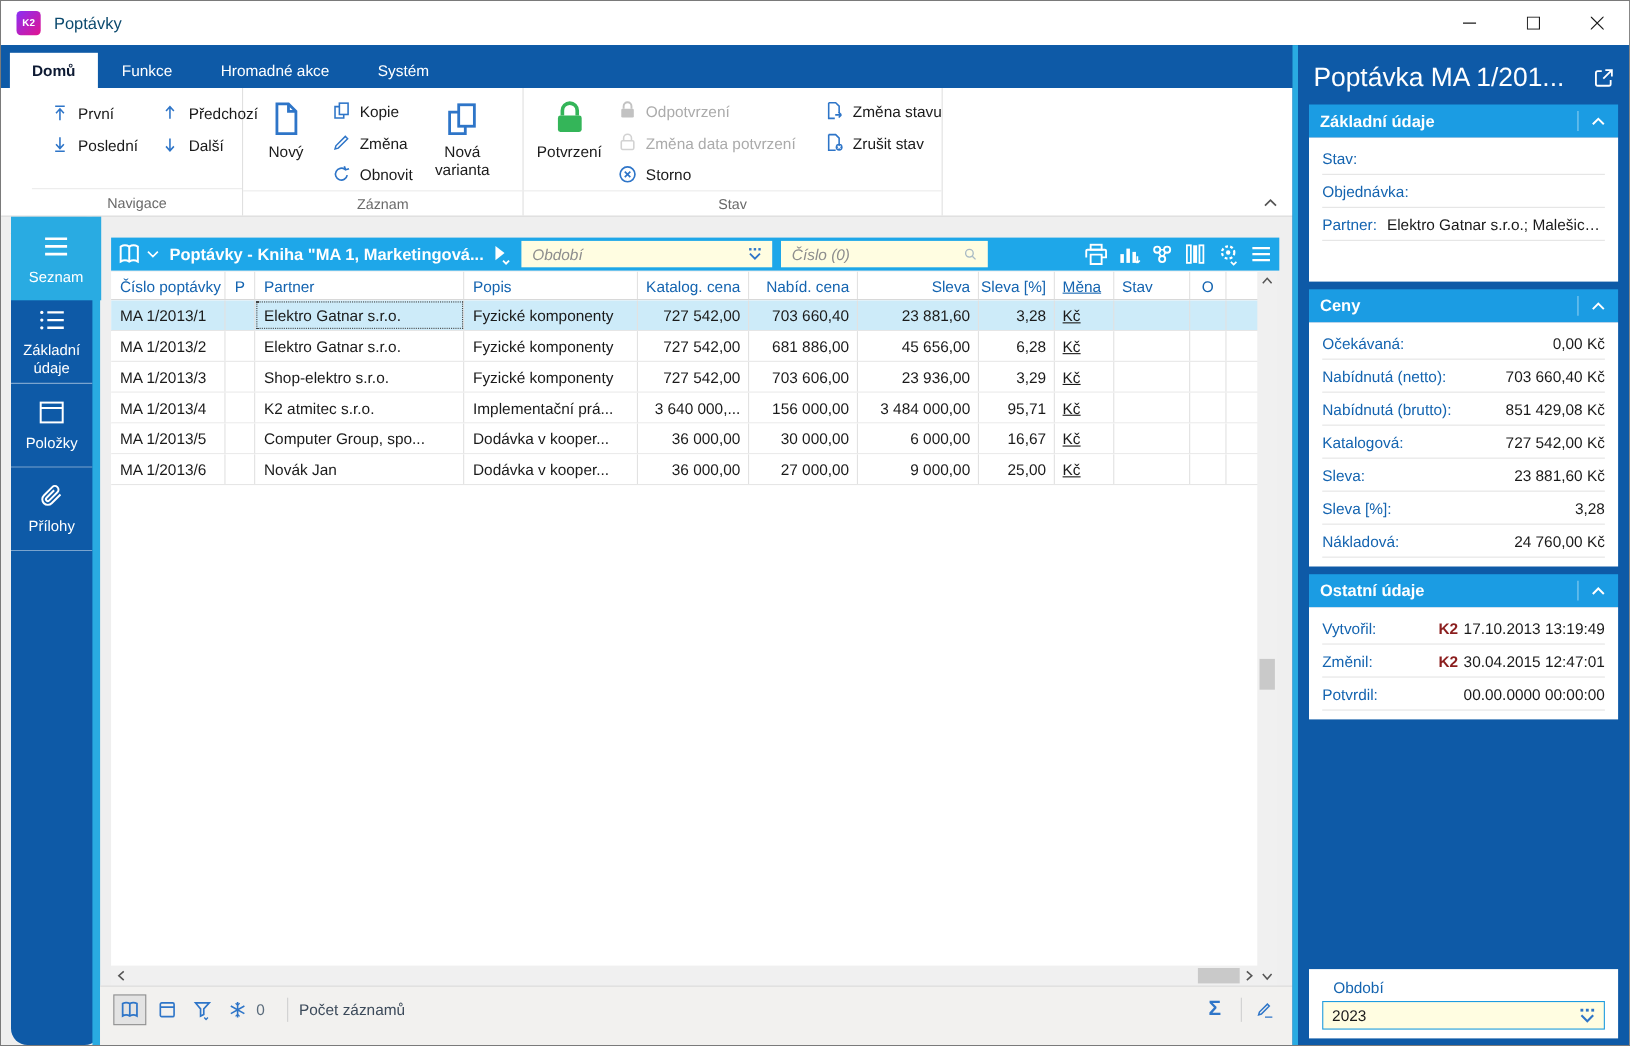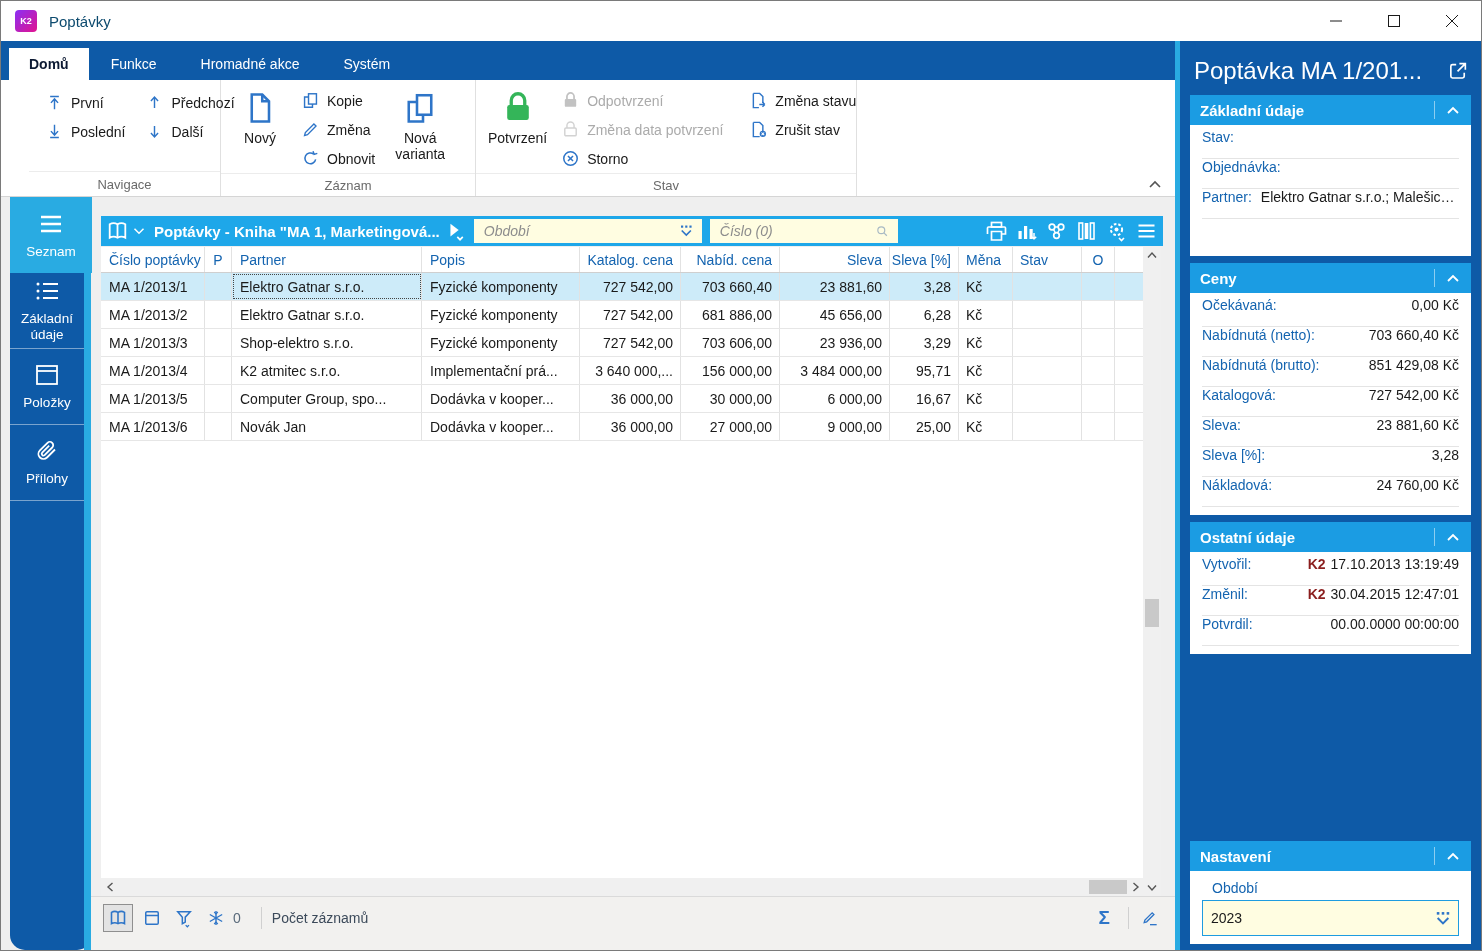--- a/index.html
+++ b/index.html
@@ -64,21 +64,21 @@
   .td{font-size:14px;color:#1a1a1a;display:flex;align-items:center;border-right:1px solid #e2e2e2;box-sizing:border-box;overflow:hidden;white-space:nowrap;height:100%;}
   .td.focus{outline:1px dotted #444;outline-offset:-2px;}
   .col-cislo{width:104px;padding-left:8px;}
   .col-p{width:27px;justify-content:center;}
   .col-partner{width:190px;padding-left:8px;}
   .col-popis{width:158px;padding-left:8px;}
   .col-katalog{width:101px;justify-content:flex-end;padding-right:7px;}
   .col-nabid{width:99px;justify-content:flex-end;padding-right:7px;}
   .col-sleva{width:110px;justify-content:flex-end;padding-right:7px;}
   .col-sleva_pct{width:69px;justify-content:flex-end;padding-right:7px;}
-  .col-mena{width:54px;padding-left:7px;}
+  .col-mena{width:54px;padding-left:7px;text-decoration:underline;}
   .col-stav{width:69px;padding-left:7px;}
   .col-o{width:33px;justify-content:center;}
   .td.fill{flex:1;border-right:none;}
 
   
   .vscroll{position:absolute;right:14px;top:50px;width:18px;bottom:54px;background:#f0f0f0;}
   .vscroll .arr{position:absolute;left:0;width:18px;height:16px;display:flex;align-items:center;justify-content:center;color:#555;}
   .vscroll .thumb{position:absolute;left:2px;top:352px;width:14px;height:28px;background:#c9c9c9;}
   .hscroll{position:absolute;left:10px;bottom:54px;width:1044px;height:18px;background:#f0f0f0;display:flex;align-items:center;}
   .hscroll .arr{width:18px;height:18px;display:flex;align-items:center;justify-content:center;color:#555;}
@@ -96,28 +96,28 @@
   .sigma{font-size:19px;font-weight:bold;color:#2E75C8;padding:0 8px;}
 
   
   .panel{position:absolute;right:0;top:40px;width:306px;bottom:0;background:#0E5AA7;z-index:2;border-left:5px solid #29ABE2;box-sizing:border-box;}
   .panel-header{display:flex;align-items:center;padding:16px 12px 10px 14px;color:#fff;}
   .panel-title{font-size:24px;white-space:nowrap;overflow:hidden;flex:1;}
   .psection{margin:0 10px 7px 10px;}
   .psec-head{height:30px;background:#1B9CE3;display:flex;align-items:center;color:#fff;font-weight:bold;font-size:15px;padding:0 10px;box-sizing:border-box;}
   .psec-chev{margin-left:auto;border-left:1px solid rgba(255,255,255,.5);padding-left:10px;height:18px;display:flex;align-items:center;}
   .psec-body{background:#fff;padding:4px 12px 8px 12px;}
-  .prow{display:flex;height:29px;border-bottom:1px solid #e4e4e4;font-size:14px;}
+  .prow{display:flex;align-items:center;height:29px;border-bottom:1px solid #e4e4e4;font-size:14px;}
   .plabel{color:#1464B0;white-space:nowrap;}
   .pvalue{margin-left:auto;color:#1a1a1a;white-space:nowrap;overflow:hidden;}
   .pvalue-inline{margin-left:9px;color:#1a1a1a;white-space:nowrap;overflow:hidden;text-overflow:ellipsis;}
   .puser{color:#8B1E1E;font-weight:bold;margin-right:5px;}
   .pad-zakladni{height:131px;box-sizing:border-box;}
   .period-label{color:#1464B0;font-size:14px;margin:5px 0 4px 10px;}
-  .period-input{height:36px;border:1.5px solid #1E9CE0;background:#FFFDE1;display:flex;align-items:center;padding:0 6px;box-sizing:border-box;}
+  .period-input{height:26px;border:1.5px solid #1E9CE0;background:#FFFDE1;display:flex;align-items:center;padding:0 6px;box-sizing:border-box;}
   .period-input input{flex:1;border:none;background:transparent;outline:none;font-size:14px;color:#1a1a1a;font-family:"Liberation Sans",sans-serif;}
 </style>
 </head>
 <body>
 
 <div class="window">
 
   <div class="titlebar">
     <div class="k2logo">K2</div>
     <div class="apptitle">Poptávky</div>
@@ -650,28 +650,20 @@
             <span class="pvalue"><span class="puser">K2</span><span>30.04.2015 12:47:01</span></span>
           </div>
         <div class="prow">
             <span class="plabel">Potvrdil:</span>
             <span class="pvalue"><span class="puser"></span><span>00.00.0000 00:00:00</span></span>
           </div>
       </div>
     </div>
 
     <div class="psection" style="position:absolute;left:0;right:0;bottom:6px;margin:0 10px;">
-      <div class="psec-head">
-        <span>Nastavení</span>
-        <span class="psec-chev">
-            <svg width="16" height="12" viewBox="0 0 16 12">
-              <path d="M3 9l5-5 5 5" fill="none" stroke="#fff" stroke-width="1.8"></path>
-            </svg>
-          </span>
-      </div>
       <div class="psec-body">
         <div class="period-label">Období</div>
         <div class="period-input">
           <input value="2023" style="">
           <svg width="18" height="15" viewBox="0 0 16 14">
               <rect x="2.2" y="1" width="2.4" height="2.4" fill="#2E75C8"></rect>
               <rect x="6.8" y="1" width="2.4" height="2.4" fill="#2E75C8"></rect>
               <rect x="11.4" y="1" width="2.4" height="2.4" fill="#2E75C8"></rect>
               <path d="M3 6.5l5 5 5-5" fill="none" stroke="#2E75C8" stroke-width="1.8"></path>
             </svg>

